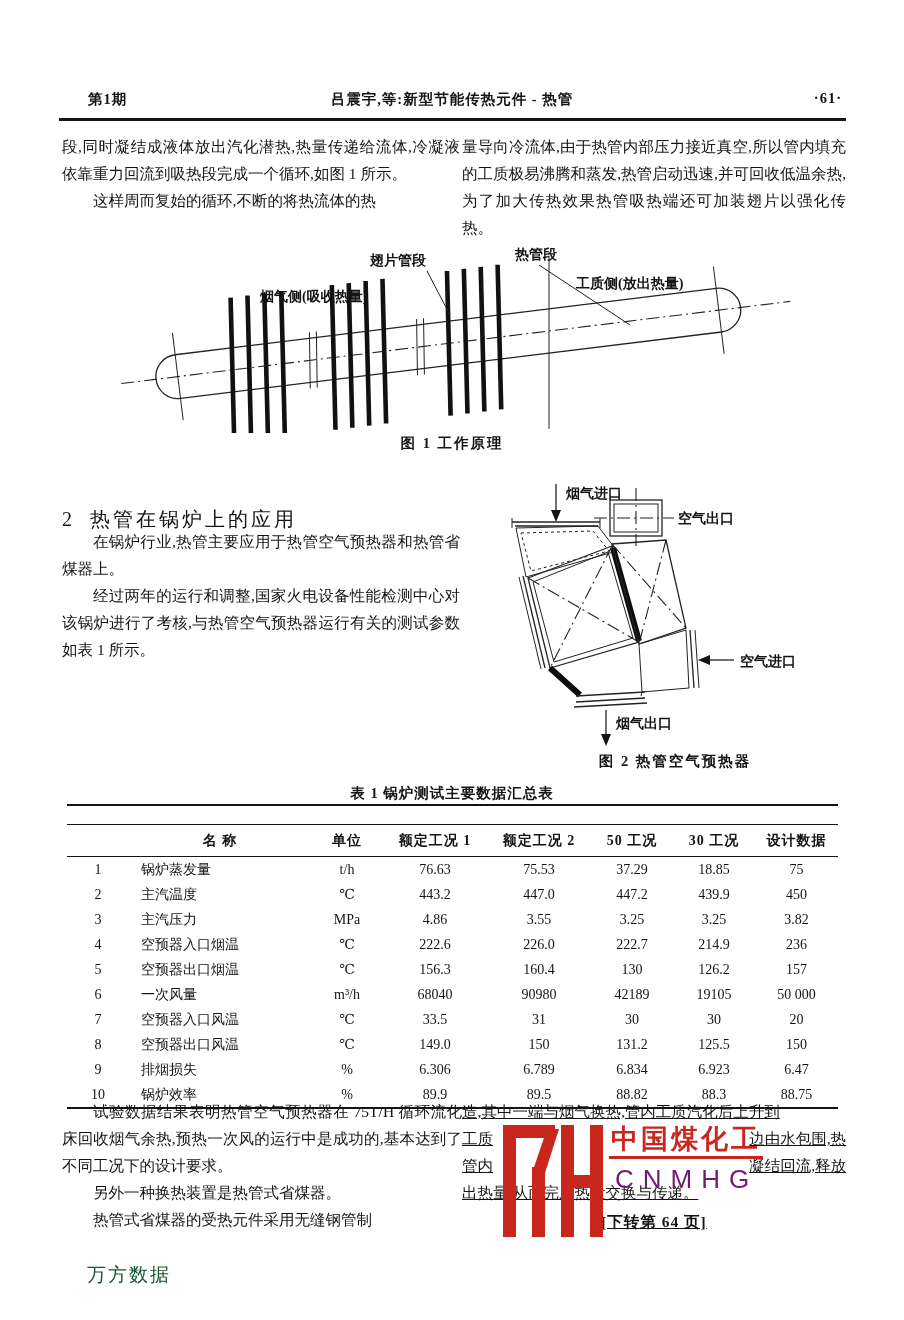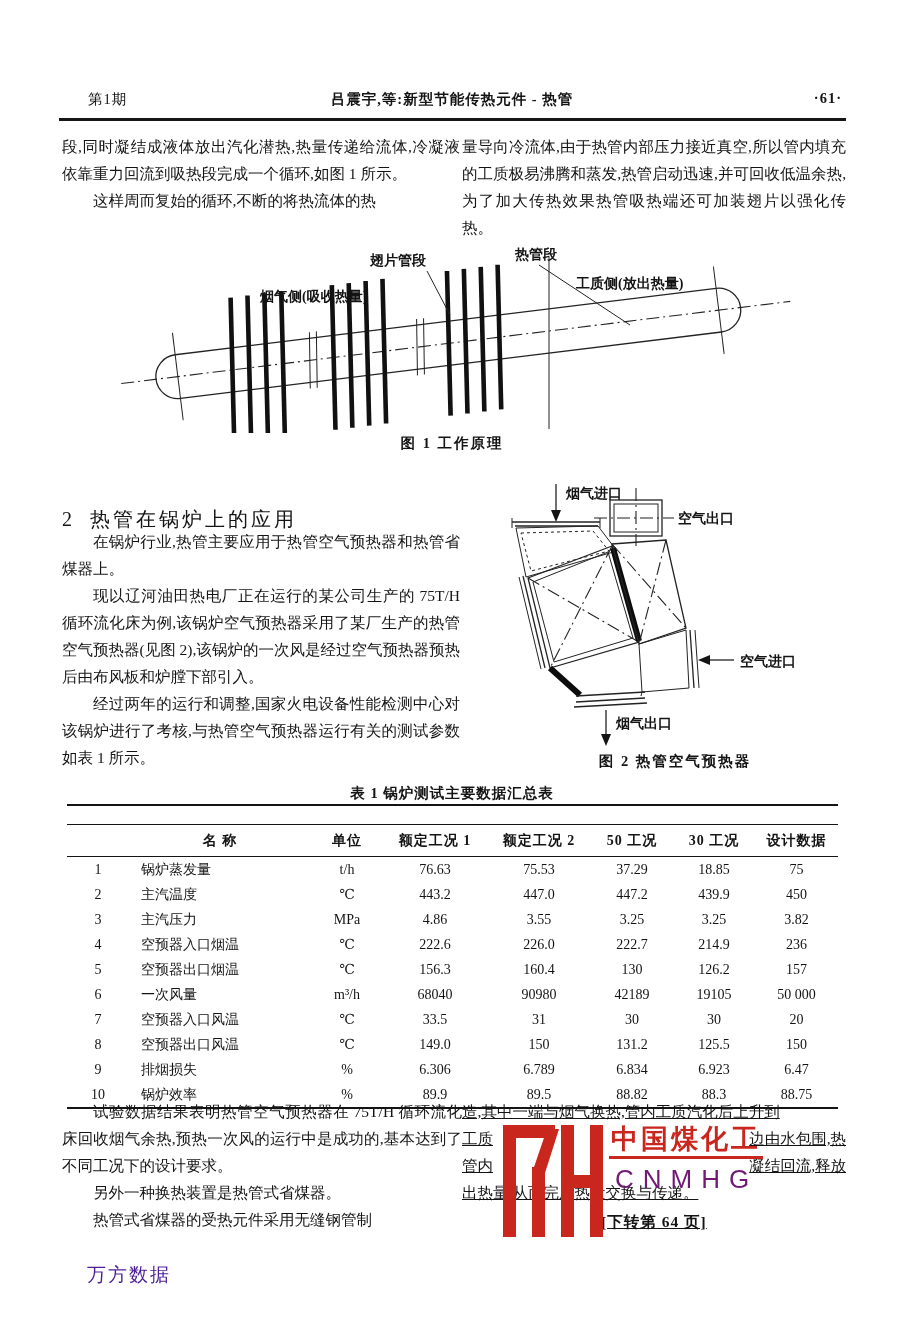--- a/index.html
+++ b/index.html
@@ -1,20 +1,20 @@
 <!DOCTYPE html>
 <html><head>
 <meta charset="utf-8">
 <style>
   html,body{margin:0;padding:0;background:#e8e8e8;}
   .page{position:relative;width:904px;height:1320px;background:#ffffff;overflow:hidden;
         font-family:"Liberation Serif","DejaVu Serif",serif;color:#141414;}
   .abs{position:absolute;}
   
-  .rh{top:90px;font-size:14.5px;letter-spacing:1px;}
+  .rh{top:90px;font-size:14.5px;letter-spacing:1px;font-weight:bold;}
   .rh-issue{left:88px;}
   .rh-title{left:0;right:0;text-align:center;font-weight:bold;}
   .rh-page{right:62px;font-weight:bold;}
   .head-rule{left:59px;top:118px;width:787px;height:3px;background:#161616;}
   
   .col{font-size:15.5px;line-height:27px;text-align:justify;}
   .col p{margin:0;}
   .indent{text-indent:2em;}
   .caption{font-weight:bold;font-size:14.5px;letter-spacing:2px;text-align:center;}
   .sec-head{font-size:20px;letter-spacing:3px;}
@@ -38,21 +38,21 @@
   .fig-fin{stroke:#111;stroke-width:4.6;}
   .fig-bar{stroke:#0c0c0c;stroke-width:6;}
   .fig-fill{fill:#141414;}
   
   .frag-line{display:flex;justify-content:space-between;font-size:15.5px;line-height:27px;}
   .cont-note{font-weight:bold;font-size:15.5px;text-align:center;letter-spacing:1px;}
   
   .wm-cn{left:611px;top:1121px;font-size:27px;font-weight:bold;letter-spacing:3px;font-family:"Liberation Sans","DejaVu Sans",sans-serif;}
   .wm-rule{left:609px;top:1156px;width:154px;height:3px;}
   .wm-en{left:615px;top:1164px;font-size:26px;letter-spacing:9px;font-family:"Liberation Sans","DejaVu Sans",sans-serif;}
-  .footer-mark{left:87px;top:1262px;font-size:19px;color:#4c1d95;letter-spacing:2px;font-family:"Liberation Sans","DejaVu Sans",sans-serif;}
+  .footer-mark{left:87px;top:1262px;font-size:19px;color:#14532d;letter-spacing:2px;font-family:"Liberation Sans","DejaVu Sans",sans-serif;}
 </style>
 </head>
 <body>
 
 <div class="page">
 
   <div class="abs rh rh-issue">第1期</div>
   <div class="abs rh rh-title">吕震宇,等:新型节能传热元件 - 热管</div>
   <div class="abs rh rh-page">·61·</div>
   <div class="abs head-rule"></div>
@@ -112,21 +112,20 @@
       <text x="494" y="45" font-size="14" font-weight="bold">工质侧(放出热量)</text>
     </svg>
   </div>
   <div class="abs caption" style="left:0;right:0;top:434px;">图 1  工作原理</div>
 
   <div class="abs sec-head" style="left:62px;top:487px;margin-top:19px;">
     <span class="num">2</span><span>热管在锅炉上的应用</span>
   </div>
   <div class="abs col" style="left:62px;top:528px;width:398px;">
     <p class="indent">在锅炉行业,热管主要应用于热管空气预热器和热管省煤器上。</p>
-    <p class="indent">现以辽河油田热电厂正在运行的某公司生产的 75T/H 循环流化床为例,该锅炉空气预热器采用了某厂生产的热管空气预热器(见图 2),该锅炉的一次风是经过空气预热器预热后由布风板和炉膛下部引入。</p>
     <p class="indent">经过两年的运行和调整,国家火电设备性能检测中心对该锅炉进行了考核,与热管空气预热器运行有关的测试参数如表 1 所示。</p>
   </div>
 
   <div class="abs" style="left:490px;top:478px;">
     <svg width="370" height="272" viewBox="0 0 370 272">
 
       <line class="fig-line" x1="66" y1="6" x2="66" y2="36"></line>
       <polygon class="fig-fill" points="66,44 61,32 71,32"></polygon>
       <text x="76" y="20" font-size="14" font-weight="bold">烟气进口</text>
 

